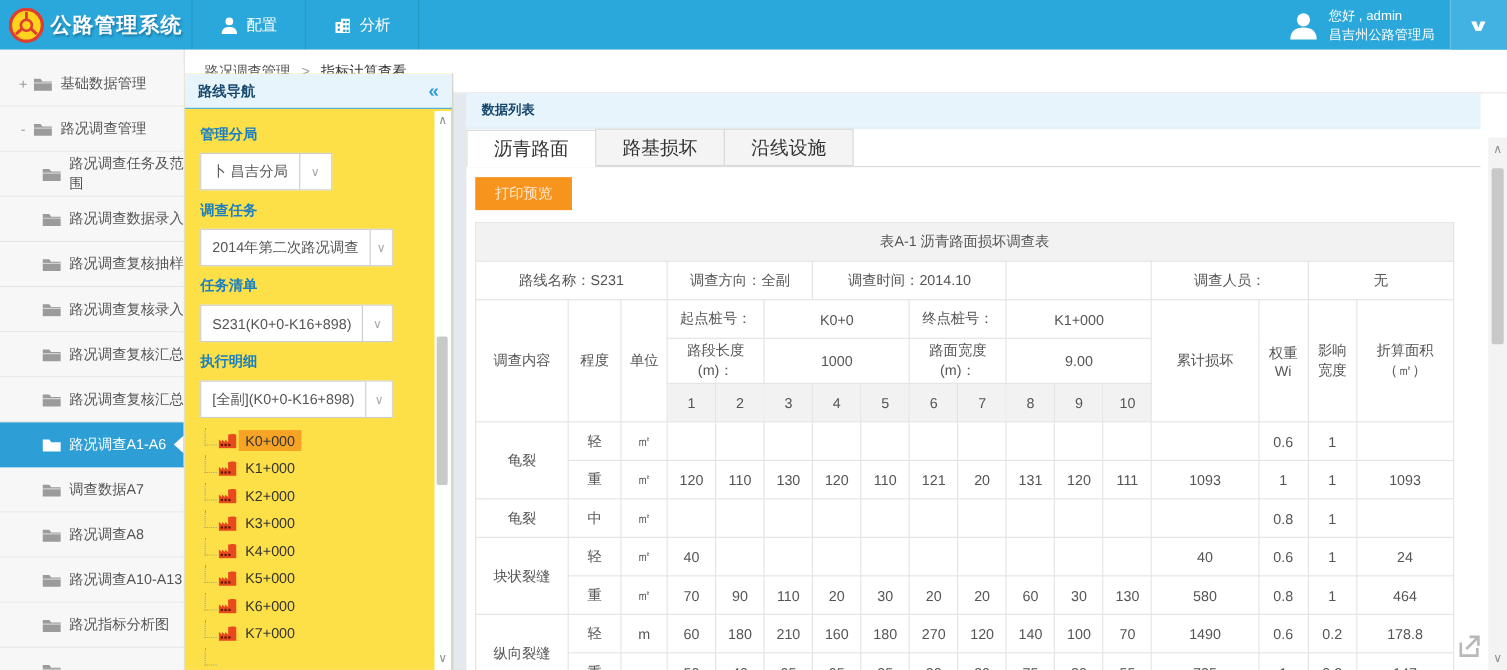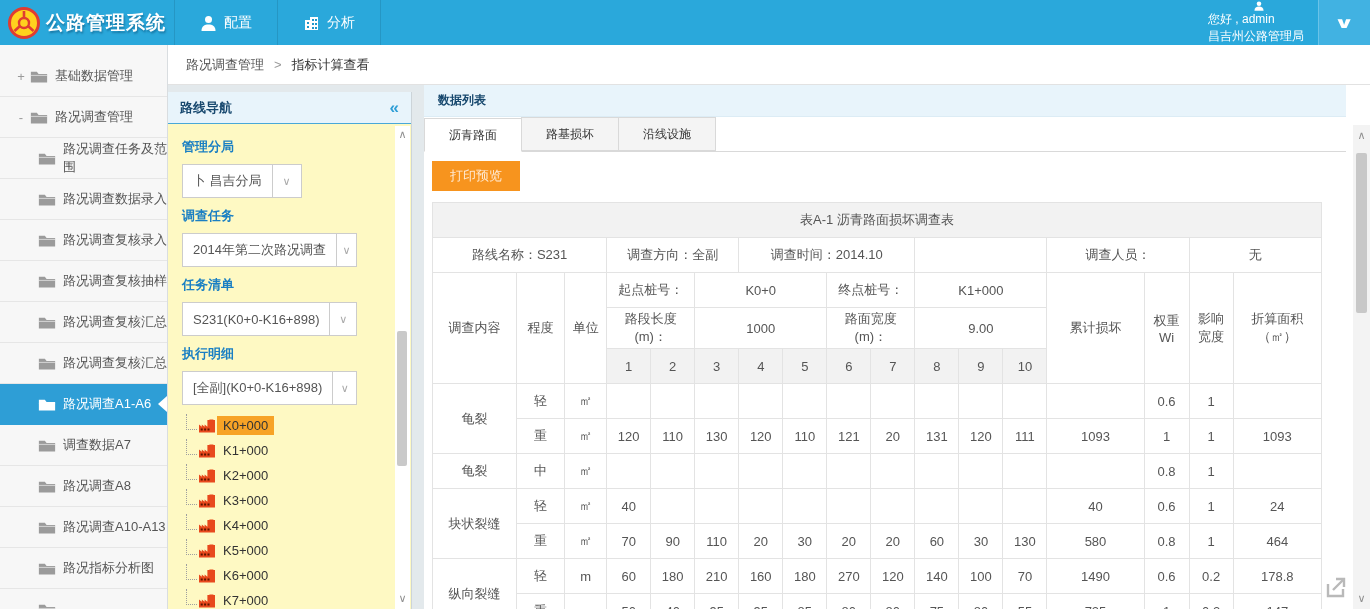--- a/index.html
+++ b/index.html
@@ -13,21 +13,21 @@
   .logo-area { width:175px; display:flex; align-items:center; padding-left:8px;
     border-right:1px solid rgba(0,0,0,0.10); }
   .logo-emblem { width:32px; height:32px; margin-right:6px; flex:none; }
   .app-title { color:#fff; font-size:19px; font-weight:bold; letter-spacing:1px;
     text-shadow:1px 2px 2px rgba(10,80,120,.55); white-space:nowrap; }
   .top-tabs { display:flex; align-items:stretch; }
   .top-tab { display:flex; align-items:center; padding:0 25px; color:#fff; font-size:14px;
     border-right:1px solid rgba(0,0,0,0.10); cursor:pointer; gap:7px; }
   .top-tab.active { background:#1f97cb; }
   .top-tab svg { width:17px; height:16px; }
-  .user-box { margin-left:auto; display:flex; align-items:center;flex-direction:column; }
+  .user-box { margin-left:auto; display:flex; align-items:center; }
   .avatar { width:30px; height:30px; margin-right:8px; }
   .user-text { color:#fff; font-size:12px; line-height:1.4; margin-right:14px; }
   .header-caret { width:52px; align-self:stretch; background:#41b2e2;
     border-left:1px solid rgba(255,255,255,0.22); display:flex; align-items:center;
     justify-content:center; color:#fff; font-size:15px; font-weight:bold; cursor:pointer; }
   .header-caret span { transform:scale(1.7,1.0); }
 
   
   .sidebar { position:absolute; left:0; top:45px; width:168px; bottom:0;
     background:#f7f7f7; border-right:1px solid #d9dde0; overflow:hidden; padding-top:11px; }
@@ -45,22 +45,22 @@
     border-bottom:8px solid transparent; border-right:9px solid #fff; }
 
   
   .breadcrumb { position:absolute; left:168px; top:45px; right:0; height:40px;
     background:#fff; border-bottom:1px solid #e2e2e2; display:flex; align-items:center;
     padding-left:18px; font-size:13px; color:#555; gap:10px; }
   .breadcrumb .sep { color:#999; }
   .breadcrumb .current { color:#333; }
 
   
-  .nav-panel { position:absolute; left:168px; top:92px; width:244px; bottom:0;
-    background:#fef9c3; border-right:1px solid #ccd4d9; }
+  .nav-panel { position:absolute; left:168px; top:67px; width:244px; bottom:0;
+    background:#fde047; border-right:1px solid #ccd4d9; }
   .nav-panel-header { height:32px; background:#e8f4fb; border-bottom:1px solid #49a8d8;
     display:flex; align-items:center; justify-content:space-between; padding:0 12px; }
   .nav-panel-title { font-size:13px; font-weight:bold; color:#17486e; }
   .collapse-btn { color:#2e9ed6; font-size:17px; font-weight:bold; cursor:pointer; line-height:1; }
   .nav-body { position:absolute; top:33px; left:0; right:0; bottom:0; overflow:hidden;
     padding:4px 28px 0 14px; }
   .filter-label { color:#1a7fc3; font-size:13px; font-weight:bold; margin:9px 0 8px; }
   .dropdown { height:34px; border:1px solid #ccc; background:#fff; display:inline-flex;
     align-items:stretch; cursor:pointer;justify-content:flex-end; }
   .dropdown .dd-value { padding:0 10px; font-size:13px; color:#555; display:flex;
@@ -83,21 +83,21 @@
   .nav-scroll .thumb { position:absolute; left:2px; width:10px; top:205px; height:135px;
     background:#c9c9c9; border-radius:2px; cursor:pointer; }
 
   
   .main-panel { position:absolute; left:424px; top:85px; right:0; bottom:0; background:#fff; }
   .main-header { height:32px; background:#e8f4fb; display:flex; align-items:center;
     padding:0 14px; margin-right:24px; border-bottom:1px solid #dcecf5; }
   .main-title { font-size:12px; font-weight:bold; color:#17486e; }
   .tabbar { display:flex; align-items:flex-end; height:35px; margin-right:24px;
     border-bottom:1px solid #d9d9d9; padding-top:1px; }
-  .tab { height:34px; line-height:33px; padding:0 24px; font-size:12px; color:#333;
+  .tab { height:34px; line-height:33px; padding:0 24px; font-size:17px; color:#333;
     background:#f4f4f4; border:1px solid #d9d9d9; margin-left:-1px; cursor:pointer; }
   .tab:first-child { margin-left:0; }
   .tab.active { background:#fff; border-bottom:1px solid #fff; margin-bottom:-1px; }
   .btn-row { padding:9px 12px 11px 8px; }
   .btn-orange { display:inline-block; min-width:88px; height:30px; line-height:30px;
     text-align:center; background:#f7941e; color:#ffe9d2; font-size:13px; border:none;
     cursor:pointer; font-family:inherit; }
 
   table.data { border-collapse:collapse; margin-left:8px; table-layout:fixed; width:890px;
     background:#fff; }
@@ -197,29 +197,29 @@
           <path d="M0.5 5 h15" stroke="rgba(255,255,255,0.55)" stroke-width="1"></path>
         </svg>
         <span>路况调查数据录入</span>
       </div>
       <div class="side-item lvl2">
         <span class="expander">+</span>
         <svg viewBox="0 0 16 12" class="foldr">
           <path d="M0.5 11.5 V1.5 h5.5 l1.6 2.2 h7.9 v7.8 z" fill="currentColor"></path>
           <path d="M0.5 5 h15" stroke="rgba(255,255,255,0.55)" stroke-width="1"></path>
         </svg>
+        <span>路况调查复核抽样</span>
+      </div>
+      <div class="side-item lvl2">
+        <span class="expander">+</span>
+        <svg viewBox="0 0 16 12" class="foldr">
+          <path d="M0.5 11.5 V1.5 h5.5 l1.6 2.2 h7.9 v7.8 z" fill="currentColor"></path>
+          <path d="M0.5 5 h15" stroke="rgba(255,255,255,0.55)" stroke-width="1"></path>
+        </svg>
         <span>路况调查复核录入</span>
-      </div>
-      <div class="side-item lvl2">
-        <span class="expander">+</span>
-        <svg viewBox="0 0 16 12" class="foldr">
-          <path d="M0.5 11.5 V1.5 h5.5 l1.6 2.2 h7.9 v7.8 z" fill="currentColor"></path>
-          <path d="M0.5 5 h15" stroke="rgba(255,255,255,0.55)" stroke-width="1"></path>
-        </svg>
-        <span>路况调查复核抽样</span>
       </div>
       <div class="side-item lvl2">
         <span class="expander">+</span>
         <svg viewBox="0 0 16 12" class="foldr">
           <path d="M0.5 11.5 V1.5 h5.5 l1.6 2.2 h7.9 v7.8 z" fill="currentColor"></path>
           <path d="M0.5 5 h15" stroke="rgba(255,255,255,0.55)" stroke-width="1"></path>
         </svg>
         <span>路况调查复核汇总</span>
       </div>
       <div class="side-item lvl2">

